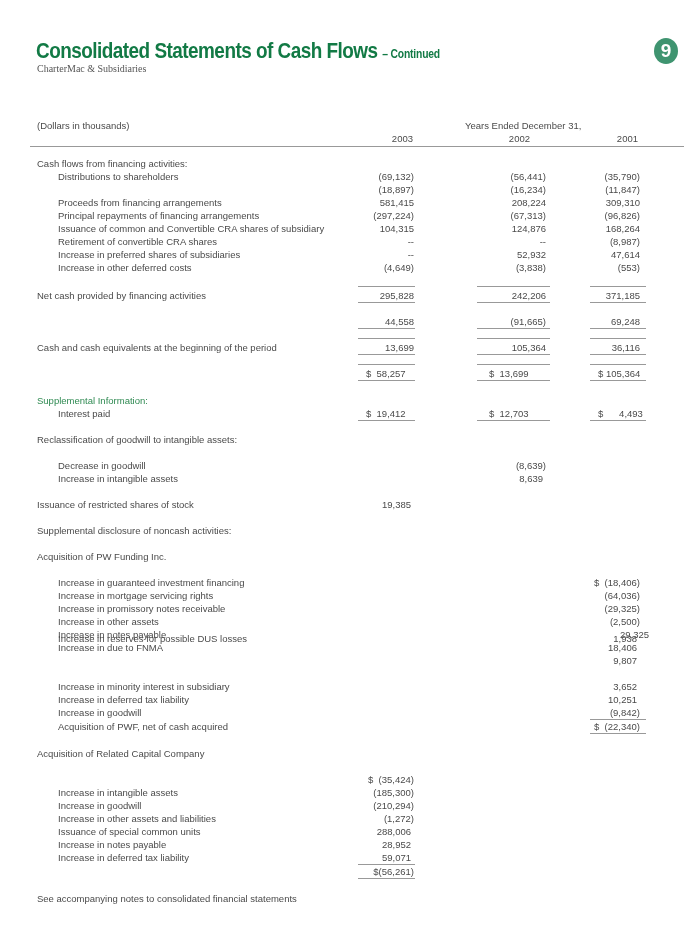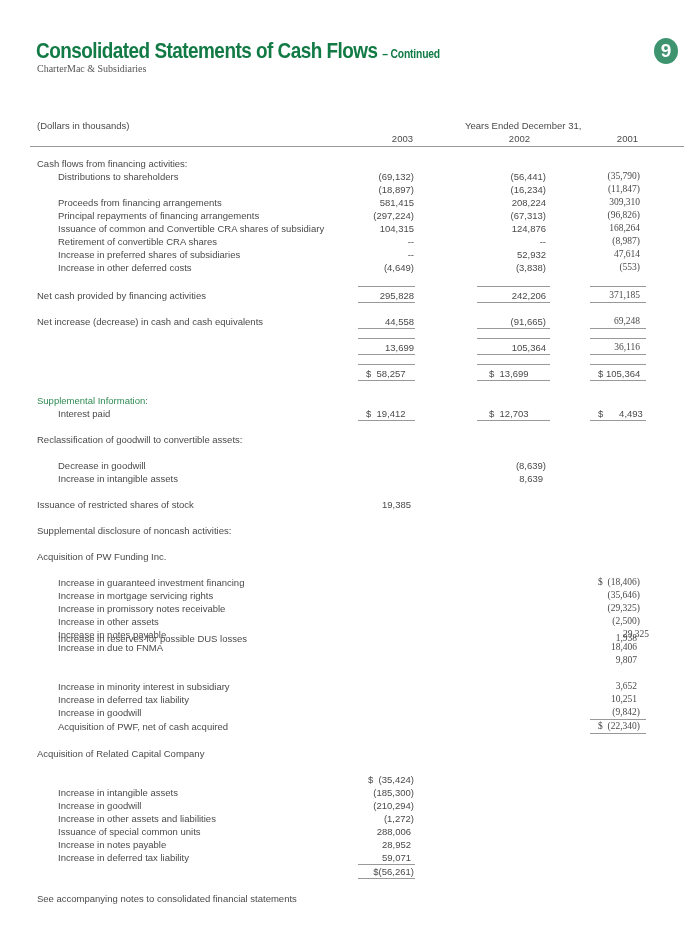--- a/index.html
+++ b/index.html
@@ -18,21 +18,21 @@
     .years-caption { position: absolute; left: 465px; top: 120px; font-size: 9.5px; }
     .yr { position: absolute; top: 133px; font-size: 9.5px; width: 70px; text-align: right; }
     .hrule { position: absolute; left: 30px; width: 654px; top: 146px; border-top: 1px solid #999; }
     .row { position: absolute; left: 0; width: 696px; height: 13px; font-size: 9.5px; line-height: 13px; white-space: nowrap; }
     .row .lbl { position: absolute; left: 37px; }
     .row .lbl.ind { left: 58px; }
     .row .lbl.green { color: #2f8a52; }
     .num { position: absolute; text-align: right; width: 78px; }
     .c1 { left: 336px; }
     .c2 { left: 468px; }
-    .c3 { left: 562px; font-family: Liberation Serif, serif; }
+    .c3 { left: 562px; }
     .ul { position: absolute; border-top: 1px solid #999; }
     .u1 { left: 358px; width: 57px; }
     .u2 { left: 477px; width: 73px; }
     .u3 { left: 590px; width: 56px; }
     .u1w { left: 358px; width: 57px; }
     .dollar { position: absolute; text-align: left; }
   </style>
 </head>
 <body>
 
@@ -106,33 +106,33 @@
     <span class="lbl">Net cash provided by financing activities</span>
     <span class="num c1">295,828</span>
     <span class="num c2">242,206</span>
     <span class="num c3">371,185</span>
   </div>
 <div class="ul u1" style="top:302px"></div>
 <div class="ul u2" style="top:302px"></div>
 <div class="ul u3" style="top:302px"></div>
 
 <div class="row" style="top:315px">
-    <span class="lbl">Net increase (decrease) in cash and cash equivalents</span>
     <span class="num c1">44,558</span>
     <span class="num c2">(91,665)</span>
     <span class="num c3">69,248</span>
   </div>
 <div class="ul u1" style="top:328px"></div>
 <div class="ul u2" style="top:328px"></div>
 <div class="ul u3" style="top:328px"></div>
 
 <div class="ul u1" style="top:338px"></div>
 <div class="ul u2" style="top:338px"></div>
 <div class="ul u3" style="top:338px"></div>
 <div class="row" style="top:341px">
+    <span class="lbl">Cash and cash equivalents at the beginning of the period</span>
     <span class="num c1">13,699</span>
     <span class="num c2">105,364</span>
     <span class="num c3">36,116</span>
   </div>
 <div class="ul u1" style="top:354px"></div>
 <div class="ul u2" style="top:354px"></div>
 <div class="ul u3" style="top:354px"></div>
 
 <div class="ul u1" style="top:364px"></div>
 <div class="ul u2" style="top:364px"></div>
@@ -153,21 +153,21 @@
     <span class="lbl ind">Interest paid</span>
     <span class="dollar" style="left:366px;white-space:pre">$  19,412</span>
     <span class="dollar" style="left:489px;white-space:pre">$  12,703</span>
     <span class="dollar" style="left:598px;white-space:pre">$      4,493</span>
   </div>
 <div class="ul u1" style="top:420px"></div>
 <div class="ul u2" style="top:420px"></div>
 <div class="ul u3" style="top:420px"></div>
 
 <div class="row" style="top:433px">
-    <span class="lbl">Reclassification of goodwill to convertible assets:</span>
+    <span class="lbl">Reclassification of goodwill to intangible assets:</span>
   </div>
 <div class="row" style="top:459px">
     <span class="lbl ind">Decrease in goodwill</span>
     <span class="num c2">(8,639)</span>
   </div>
 <div class="row" style="top:472px">
     <span class="lbl ind">Increase in intangible assets</span>
     <span class="num c2" style="left:465px">8,639</span>
   </div>
 
@@ -182,21 +182,21 @@
 <div class="row" style="top:550px">
     <span class="lbl">Acquisition of PW Funding Inc.</span>
   </div>
 
 <div class="row" style="top:576px">
     <span class="lbl ind">Increase in guaranteed investment financing</span>
     <span class="num c3" style="white-space:pre">$  (18,406)</span>
   </div>
 <div class="row" style="top:589px">
     <span class="lbl ind">Increase in mortgage servicing rights</span>
-    <span class="num c3">(35,646)</span>
+    <span class="num c3">(64,036)</span>
   </div>
 <div class="row" style="top:602px">
     <span class="lbl ind">Increase in promissory notes receivable</span>
     <span class="num c3">(29,325)</span>
   </div>
 <div class="row" style="top:615px">
     <span class="lbl ind">Increase in other assets</span>
     <span class="num c3">(2,500)</span>
   </div>
 <div class="row" style="top:628px">

